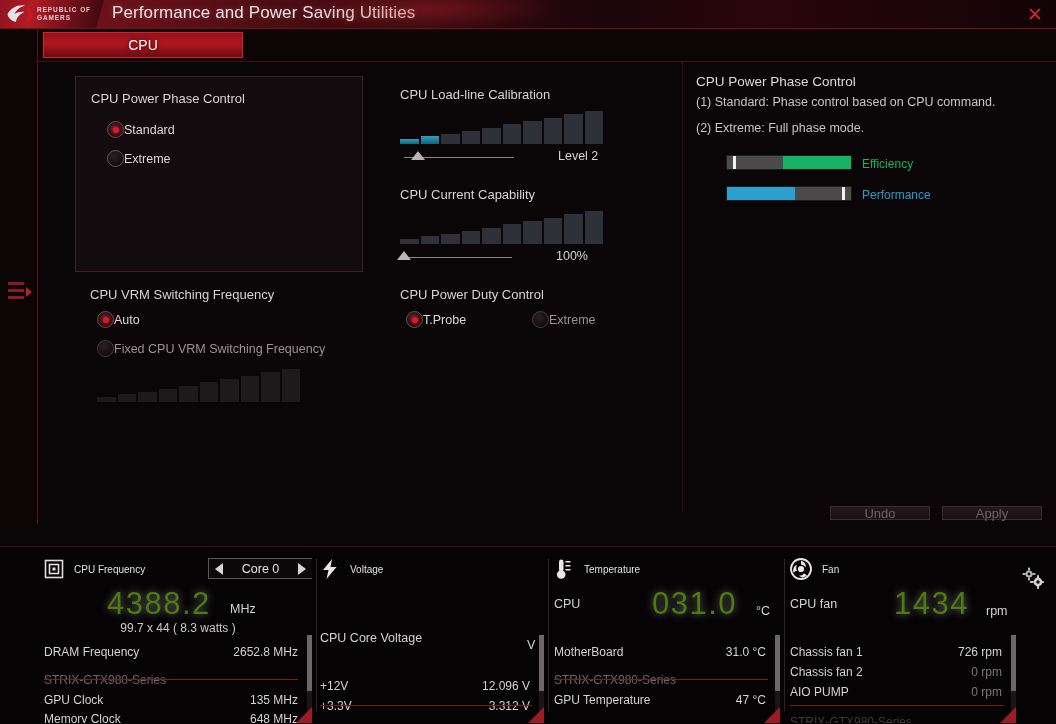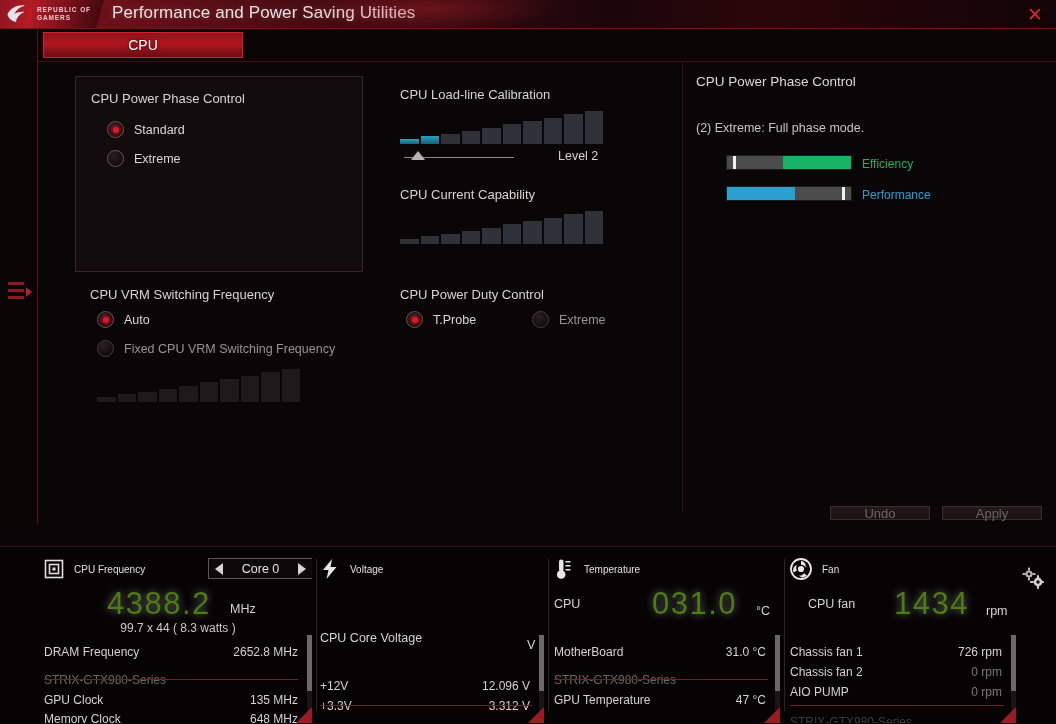--- a/index.html
+++ b/index.html
@@ -71,21 +71,21 @@
   }
   .col-divider {
     position: absolute; top: 0; width: 1px; height: 450px; background: #361015;
   }
   .section-title { font-size: 13px; color: #d8d3d4; }
   .bordered-box {
     position: absolute; border: 1px solid #3a2428; background: #130c0e;
   }
 
   
-  .radio-row { position: absolute; display: flex; align-items: center; gap: 10px; cursor: pointer; }
+  .radio-row { position: absolute; display: flex; align-items: center; cursor: pointer; }
   .radio {
     width: 17px; height: 17px; border-radius: 50%;
     border: 1px solid #6b5458; background: radial-gradient(circle at 38% 32%, #2a2024 0%, #100b0d 75%);
     display: flex; align-items: center; justify-content: center; flex: 0 0 17px;
   }
   .radio.on::after {
     content:""; width: 6px; height: 6px; border-radius:50%;
     background:#e01824; box-shadow: 0 0 5px 1px rgba(224,24,36,.85);
   }
   .radio-label { font-size: 12.5px; color: #dcd7d8; }
@@ -270,33 +270,39 @@
           <span style="width: 18.5px; height: 7.7px;"></span>
           <span style="width: 18.5px; height: 10.5px;"></span>
           <span style="width: 18.5px; height: 13.5px;"></span>
           <span style="width: 18.5px; height: 16.5px;"></span>
           <span style="width: 18.5px; height: 19.7px;"></span>
           <span style="width: 18.5px; height: 22.9px;"></span>
           <span style="width: 18.5px; height: 26.2px;"></span>
           <span style="width: 18.5px; height: 29.6px;"></span>
           <span style="width: 18.5px; height: 33px;"></span>
         </div>
+      <div class="track-row">
+        <div class="track" style="width:108px;"></div>
+        <div class="knob" style="left: -3px;"></div>
+        <div class="track-value" style="left:156px;">100%</div>
+      </div>
     </div>
 
     <div class="section-title" style="position:absolute;left:362px;top:225px;">CPU Power Duty Control</div>
     <div class="radio-row" style="left:368px; top:249px;">
       <div class="radio on"></div>
       <div class="radio-label">T.Probe</div>
     </div>
     <div class="radio-row dim" style="left:494px; top:249px;">
       <div class="radio"></div>
       <div class="radio-label">Extreme</div>
     </div>
 
     <div class="help-title" style="position:absolute;left:658px;top:12px;">CPU Power Phase Control</div>
+    <div class="help-line" style="position:absolute;left:658px;top:33px;">(1) Standard: Phase control based on CPU command.</div>
     <div class="help-line" style="position:absolute;left:658px;top:59px;">(2) Extreme: Full phase mode.</div>
 
     <div class="legend-bar" style="left:688px; top:93px;">
       <div class="legend-fill" style="background: rgb(22, 179, 100); width: 55%; right: 0px;"></div>
       <div class="legend-tick" style="left: 5%;"></div>
     </div>
     <div class="legend-label" style="left: 824px; top: 95px; color: rgb(22, 179, 100);">Efficiency</div>
 
     <div class="legend-bar" style="left:688px; top:124px;">
       <div class="legend-fill" style="background: rgb(42, 159, 208); width: 55%; left: 0px;"></div>
@@ -416,21 +422,21 @@
         <svg width="22" height="22" viewBox="0 0 22 22">
           <circle cx="11" cy="11" r="10" fill="none" stroke="#eae5e7" stroke-width="1.8"></circle>
           <circle cx="11" cy="11" r="3.1" fill="#eae5e7"></circle>
           <path d="M11 2.5 C15 4 16.5 7 15.5 9.5 C14.5 7.5 12.8 6.6 11 6.8 Z" fill="#eae5e7"></path>
           <path d="M3.4 14.5 C2.6 10.4 4.4 7.6 7 7.1 C5.8 9.1 5.9 11 7 12.4 Z" fill="#eae5e7"></path>
           <path d="M17 17.6 C13.8 20.2 10.6 19.8 9.2 17.6 C11.5 17.7 13.2 16.8 14 15.2 Z" fill="#eae5e7"></path>
         </svg>
         <div class="mon-title">Fan</div>
       </div>
       <div style="position:relative; height:42px;">
-        <div style="position:absolute; left:0; top:14px; font-size:12.5px; color:#d6d1d2;margin-left:18px;">CPU fan</div>
+        <div style="position:absolute; left:0; top:14px; font-size:12.5px; color:#d6d1d2;">CPU fan</div>
         <div class="big-val" style="position:absolute; left:104px; top:3px;">1434</div>
         <div class="big-unit" style="position:absolute; left:196px; top:21px;">rpm</div>
       </div>
       <div class="mon-row" style="margin-top:20px;">
         <span>Chassis fan 1</span>
         <span class="val">726  rpm</span>
       </div>
       <div class="mon-row zero" style="margin-top:6px;">
         <span>Chassis fan 2</span>
         <span class="val">0  rpm</span>

